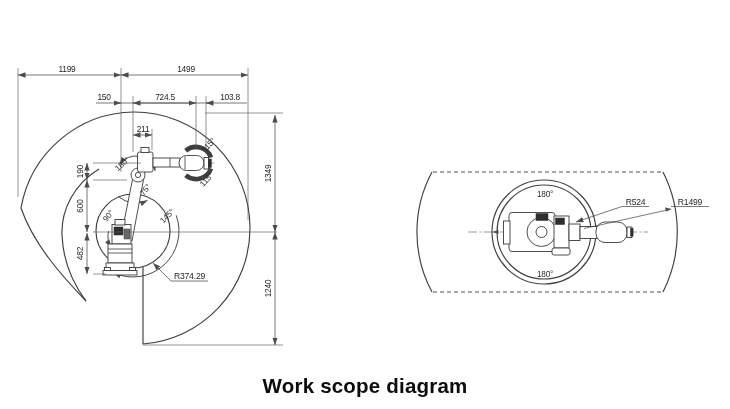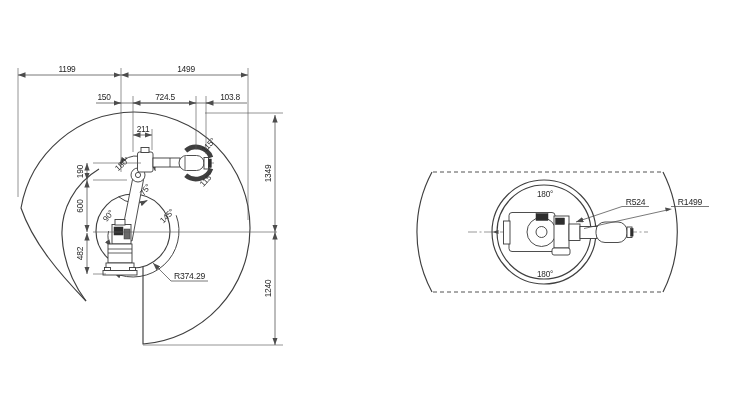--- a/index.html
+++ b/index.html
@@ -170,13 +170,14 @@
         <polygon points="672,209 665,207.5 666,211.5" fill="#4c4c4c"></polygon>
         <line class="dim" x1="671" y1="206.5" x2="709" y2="206.5"></line>
         <text class="rtxt" x="635.5" y="204.5" text-anchor="middle">R524</text>
         <text class="rtxt" x="690" y="204.5" text-anchor="middle">R1499</text>
         <text class="angtxt" x="545" y="197" text-anchor="middle">180°</text>
         <text class="angtxt" x="545" y="277" text-anchor="middle">180°</text>
       </g>
     </g>
   </svg>
 
+  <div id="title">Work scope diagram</div>
 </div>
 
 </body></html>

